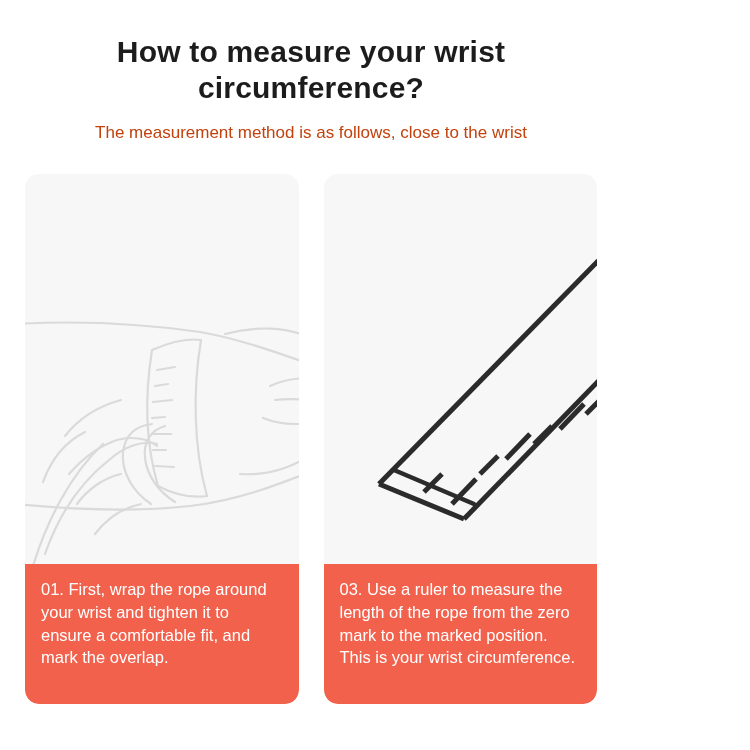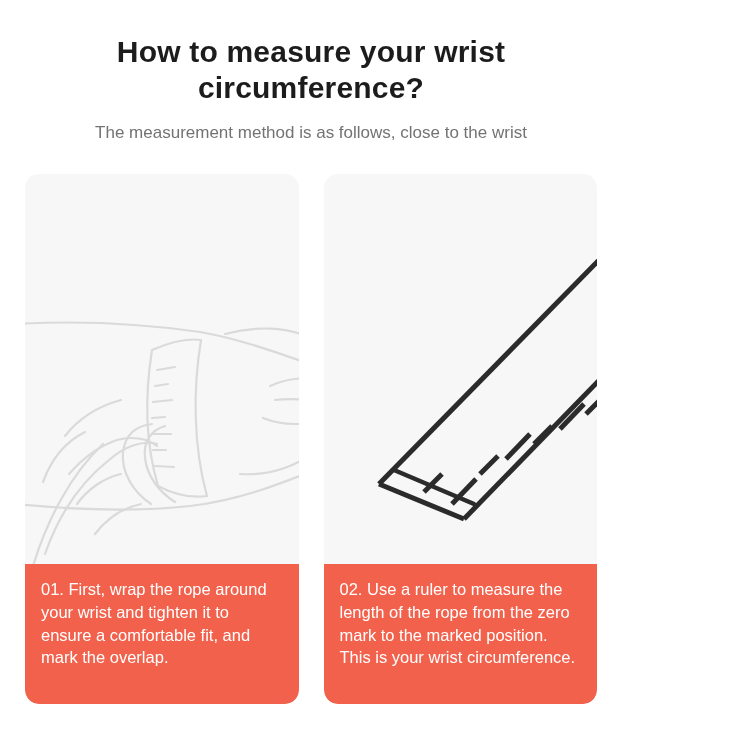--- a/index.html
+++ b/index.html
@@ -28,21 +28,21 @@
     font-size: 30px;
     font-weight: 700;
     color: #1c1c1c;
     letter-spacing: 0.2px;
     line-height: 1.2;
     margin: 0;
   }
   .subtitle {
     margin-top: 16px;
     font-size: 17px;
-    color: #737373;
+    color: #c2410c;
     font-weight: 400;
     line-height: 1.3;
   }
   .cards {
     display: flex;
     gap: 25px;
     padding: 0 25px;
     margin-top: 30px;
     box-sizing: border-box;
   }
@@ -163,18 +163,18 @@
             <path d="M262 240 L 280 222"></path>
             <path d="M288 225 L 312 200"></path>
           </g>
           <g fill="none" stroke="#2b2b2b" stroke-width="4.5" stroke-linecap="round">
 
             <path d="M70 296 L 150 330"></path>
           </g>
         </svg>
       </div>
       <div class="caption tall">
-        <span class="caption-text">02. Use a ruler to measure the length of the rope from the zero mark to the marked position. This is your wrist circumference.</span>
+        <span class="caption-text">03. Use a ruler to measure the length of the rope from the zero mark to the marked position. This is your wrist circumference.</span>
       </div>
     </div>
 
   </div>
 </div>
 
 </body></html>

